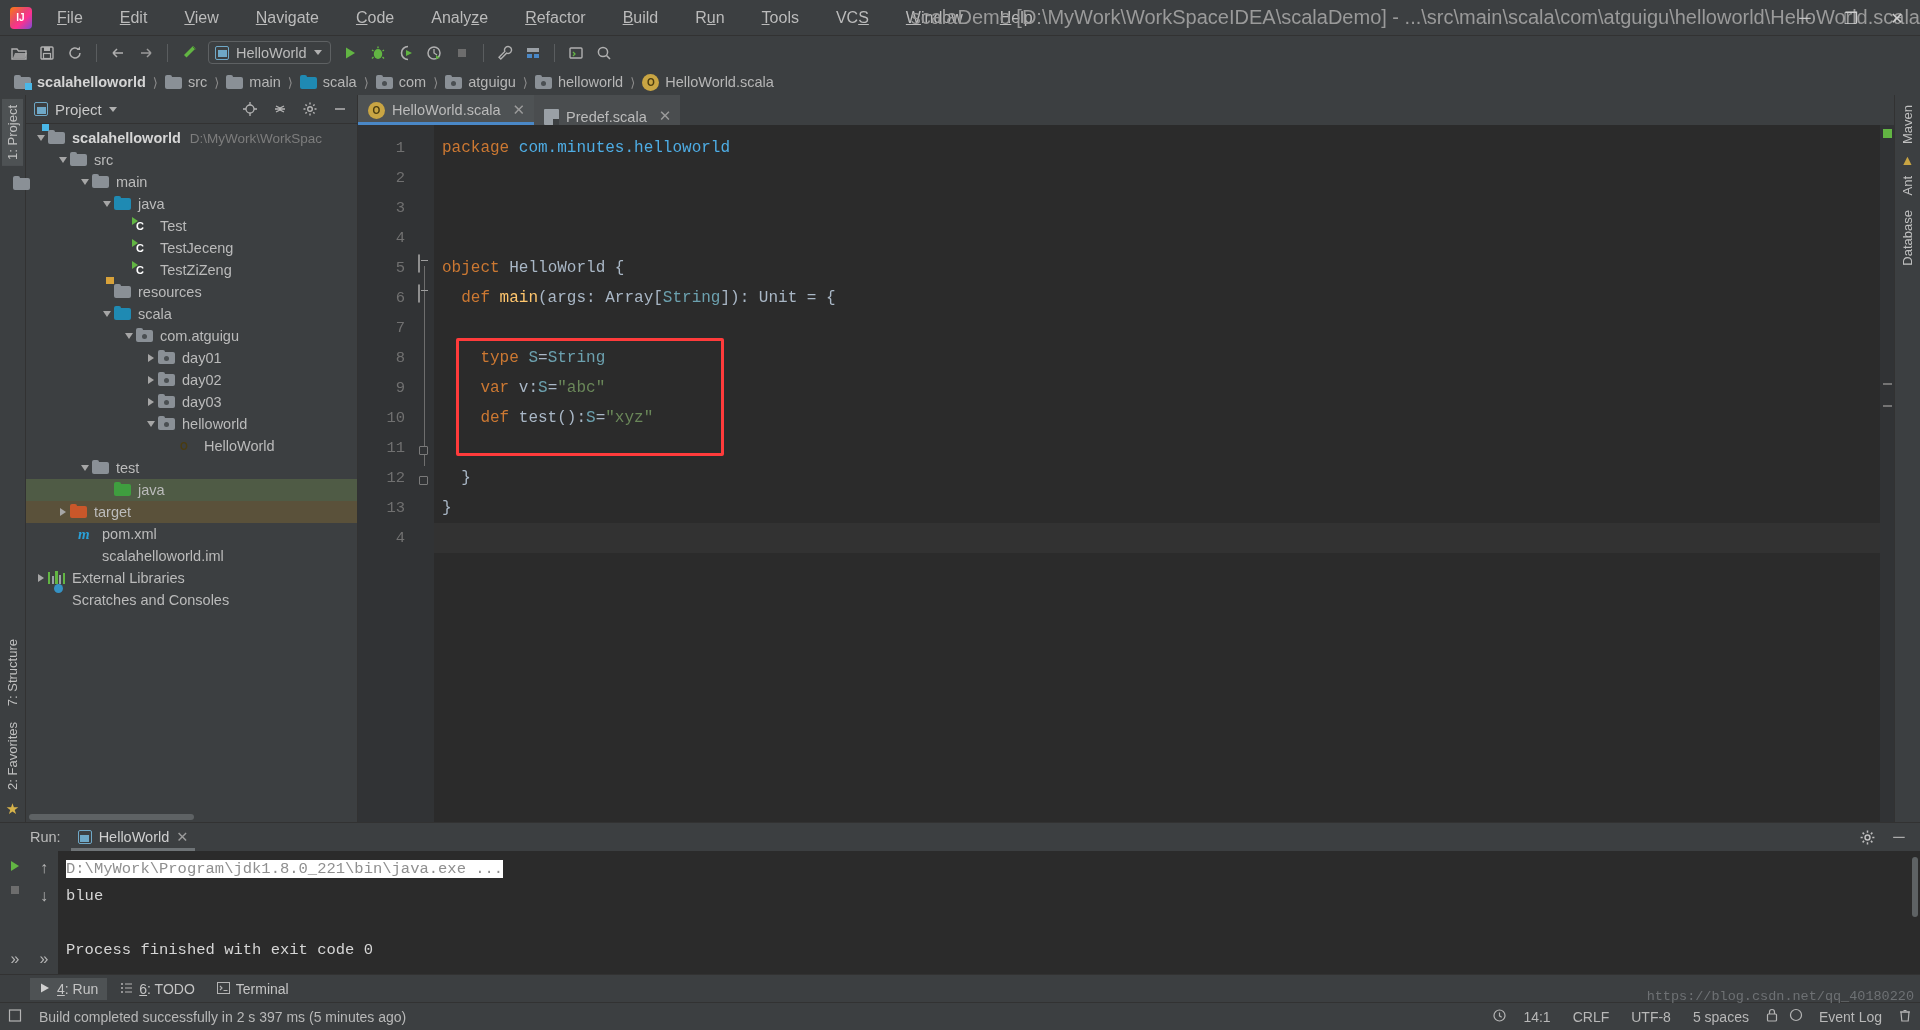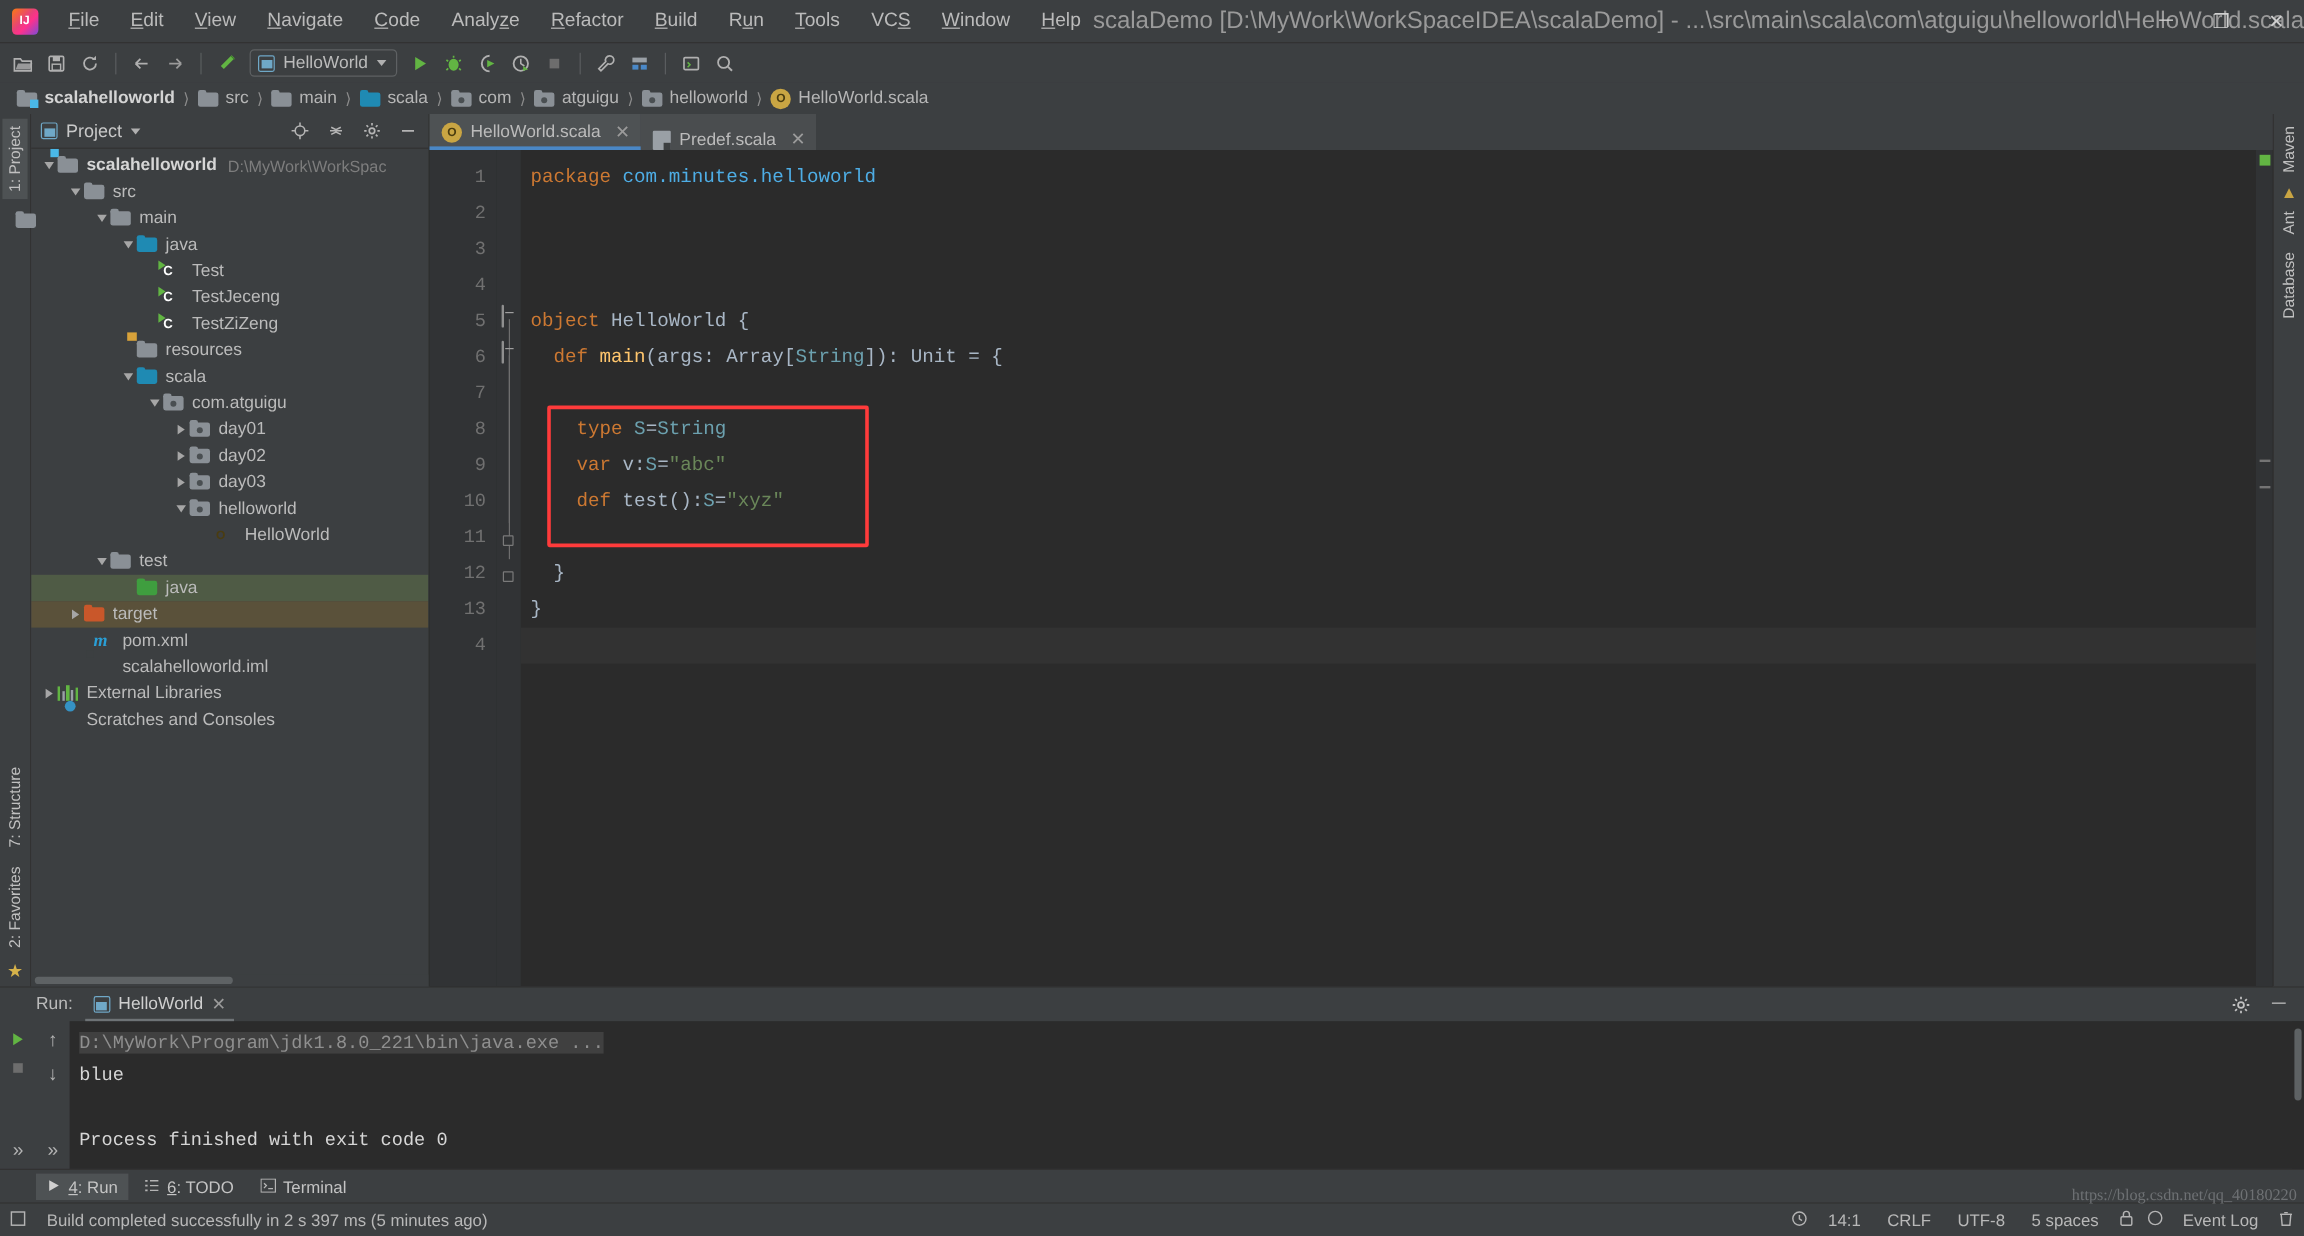--- a/index.html
+++ b/index.html
@@ -16,21 +16,21 @@
   .titlebar {
     height: 21px; min-height:36px; display: flex; align-items: center;
     background: #3c3f41; border-bottom: 1px solid #323232;
     position: relative;
   }
   .ij-logo { width: 22px; height: 22px; margin: 0 8px 0 10px; position: relative; flex:none;}
   .ij-logo .sq { position:absolute; inset:0; border-radius:4px;
      background: linear-gradient(135deg,#f97a12 0%, #e8417b 45%, #ff318c 60%, #7b4bd6 100%); }
   .ij-logo .ij { position:absolute; left:5px; top:4px; width:11px; height:13px; color:#fff;
      font: bold 10px "Liberation Sans", sans-serif; line-height:13px; text-align:center; }
-  .menubar { display: flex; align-items: center; gap: 4px; margin-left: 6px; }
+  .menubar { display: flex; align-items: center; gap: 15px; margin-left: 6px; }
   .menu-item {
     padding: 5px 11px; font-size: 16px; color: #bbbbbb; cursor: default;
     white-space: nowrap;
   }
   .menu-item u { text-decoration: underline; }
   .win-title {
     position: absolute; left: 0; right: 0; text-align: right;
     font-size: 20px; color: #9a9a9a; pointer-events:none;
   }
   .win-buttons { position: absolute; right: 0; top: 0; height: 36px; display: flex; align-items: center; }
@@ -165,34 +165,34 @@
   .runpanel { height:152px; min-height:152px; display:flex; flex-direction:column; background:#3c3f41; border-top:1px solid #323232;}
   .run-header { height:28px; min-height:28px; display:flex; align-items:center; padding-left:30px; gap:10px;}
   .run-label { font-size:14.5px; color:#bbbbbb; }
   .run-tab { display:flex; align-items:center; gap:7px; font-size:14.5px; color:#cfcfcf; padding:3px 7px; position:relative;}
   .run-tab:after { content:""; position:absolute; left:0; right:0; bottom:-3px; height:3px; background:#6e7376;}
   .run-header .spacer{flex:1;}
   .run-body { flex:1; display:flex; min-height:0;}
   .run-sidebar { width:30px; display:flex; flex-direction:column; align-items:center; gap:2px; padding-top:4px; flex:none;}
   .run-sidebar2 { width:28px; display:flex; flex-direction:column; align-items:center; gap:6px; padding-top:6px; flex:none;}
   .console { flex:1; background:#2b2b2b; font:15.5px/27px "Liberation Mono", monospace; padding:5px 0 0 8px; color:#a9b7c6; overflow:hidden; position:relative;}
-  .console .cmd { color:#8f8f8f; background:#404040; display:inline;}
+  .console .cmd { color:#8f8f8f; background:#ffffff; display:inline;}
   .console .out { color:#d6d6d6; }
   .console-scroll { position:absolute; right:0; top:0; bottom:0; width:10px; background:#2b2b2b;}
   .console-scroll .thumb{position:absolute;left:2px;top:6px;width:6px;height:60px;background:#5e6264;border-radius:3px;}
 
   
   .toolwinbar { height:28px; min-height:28px; display:flex; align-items:center; background:#3c3f41; padding-left:30px; gap:4px; border-top:1px solid #323232;}
   .twb { display:flex; align-items:center; gap:6px; font-size:14px; color:#c4c4c4; padding:3px 9px;}
   .twb.active { background:#4e5254; }
   .twb u { text-decoration:underline; }
   .statusbar { height:28px; min-height:28px; display:flex; align-items:center; background:#3c3f41; padding:0 8px; gap:10px; font-size:14px; color:#b8b8b8; border-top:1px solid #323232;}
   .statusbar .spacer { flex:1; }
   .sb-item { padding:2px 6px; }
-  .watermark { position:absolute; right:6px; bottom:26px; font-size:13.5px; color:#6e7174; font-family:Liberation Serif, serif;}
+  .watermark { position:absolute; right:6px; bottom:26px; font-size:13.5px; color:#6e7174; font-family:Liberation Mono, monospace;}
   .favstar { color:#d6b24a; font-size:15px; }
 </style>
 </head>
 <body>
 
 <div id="app">
 
   <div class="titlebar">
     <div class="ij-logo">
       <div class="sq"></div>

